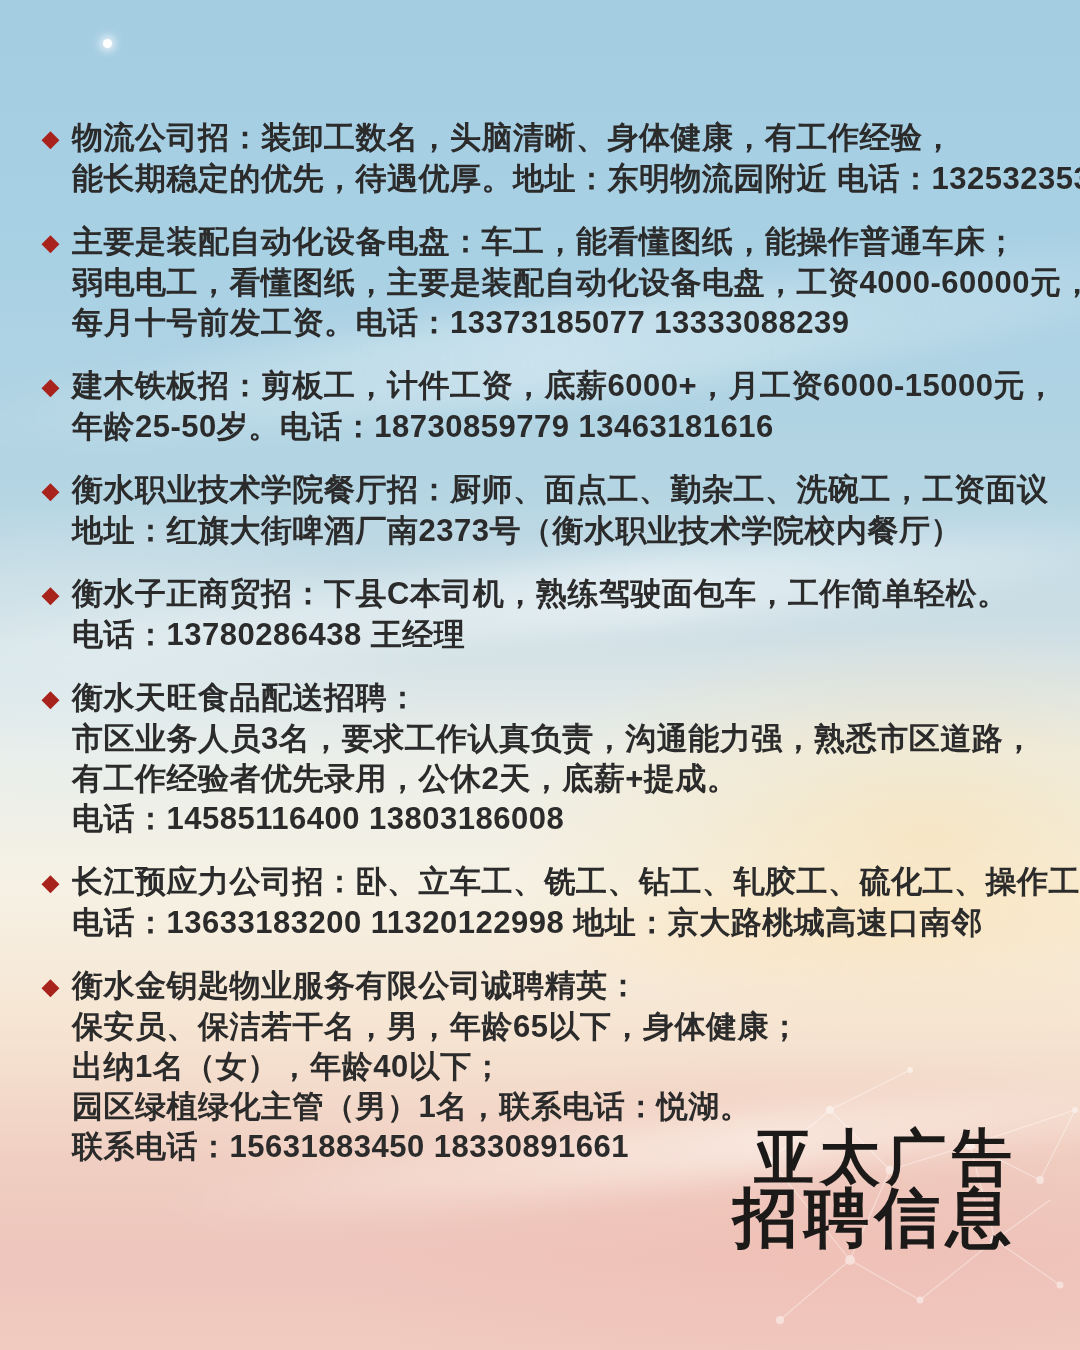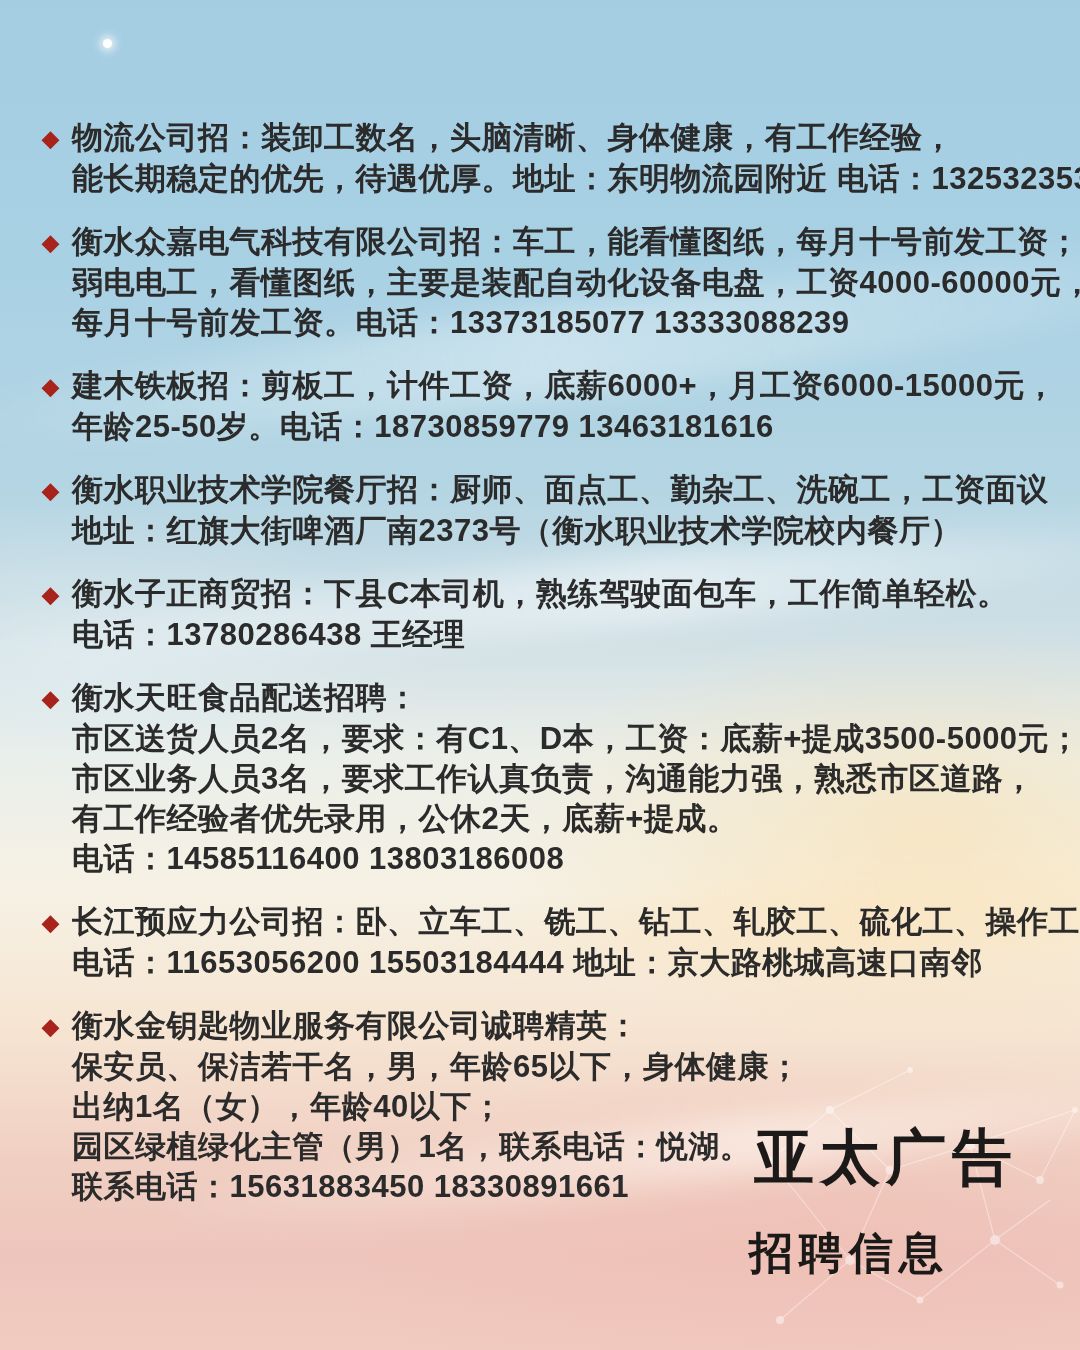--- a/index.html
+++ b/index.html
@@ -55,21 +55,21 @@
   .line.cont { padding-left: 30px; }
   .bullet {
     display: inline-block; width: 30px;
     color: #a8231c; font-size: 22px; vertical-align: 2px;
   }
 
   
   .signature { position: absolute; color: #1c1a19;
     font-family: "DejaVu Serif", serif; font-weight: 700; }
   .sig-1 { left: 754px; top: 1118px; font-size: 60px; letter-spacing: 6px; }
-  .sig-2 { left: 733px; top: 1224px; font-size: 44px; letter-spacing: 6px; margin-left: 16px; }
+  .sig-2 { left: 733px; top: 1174px; font-size: 65px; letter-spacing: 6px; }
 </style>
 </head>
 <body>
 
 <div class="bg"></div>
 <div class="streak streak-1"></div>
 <div class="streak streak-2"></div>
 <div class="streak streak-4"></div>
 <div class="streak streak-3"></div>
 <div class="sparkle"></div>
@@ -100,21 +100,21 @@
 </svg>
 
 <div class="content">
 
   <div class="job-block">
     <div class="line"><span class="bullet">◆</span><span>物流公司招：装卸工数名，头脑清晰、身体健康，有工作经验，</span></div>
     <div class="line cont">能长期稳定的优先，待遇优厚。地址：东明物流园附近 电话：13253235333</div>
   </div>
 
   <div class="job-block">
-    <div class="line"><span class="bullet">◆</span><span>衡水众嘉电气科技有限公司招：车工，能看懂图纸，每月十号前发工资；</span></div>
+    <div class="line"><span class="bullet">◆</span><span>主要是装配自动化设备电盘：车工，能看懂图纸，能操作普通车床；</span></div>
     <div class="line cont">弱电电工，看懂图纸，主要是装配自动化设备电盘，工资4000-60000元，</div>
     <div class="line cont">每月十号前发工资。电话：13373185077  13333088239</div>
   </div>
 
   <div class="job-block">
     <div class="line"><span class="bullet">◆</span><span>建木铁板招：剪板工，计件工资，底薪6000+，月工资6000-15000元，</span></div>
     <div class="line cont">年龄25-50岁。电话：18730859779  13463181616</div>
   </div>
 
   <div class="job-block">
@@ -122,29 +122,28 @@
     <div class="line cont">地址：红旗大街啤酒厂南2373号（衡水职业技术学院校内餐厅）</div>
   </div>
 
   <div class="job-block">
     <div class="line"><span class="bullet">◆</span><span>衡水子正商贸招：下县C本司机，熟练驾驶面包车，工作简单轻松。</span></div>
     <div class="line cont">电话：13780286438 王经理</div>
   </div>
 
   <div class="job-block">
     <div class="line"><span class="bullet">◆</span><span>衡水天旺食品配送招聘：</span></div>
-    <div class="line cont">市区送货人员2名，要求：有C1、D本，工资：底薪+提成3500-5000元；</div>
     <div class="line cont">市区业务人员3名，要求工作认真负责，沟通能力强，熟悉市区道路，</div>
     <div class="line cont">有工作经验者优先录用，公休2天，底薪+提成。</div>
     <div class="line cont">电话：14585116400  13803186008</div>
   </div>
 
   <div class="job-block">
     <div class="line"><span class="bullet">◆</span><span>长江预应力公司招：卧、立车工、铣工、钻工、轧胶工、硫化工、操作工，</span></div>
-    <div class="line cont">电话：11653056200  15503184444  地址：京大路桃城高速口南邻</div>
+    <div class="line cont">电话：13633183200  11320122998  地址：京大路桃城高速口南邻</div>
   </div>
 
   <div class="job-block">
     <div class="line"><span class="bullet">◆</span><span>衡水金钥匙物业服务有限公司诚聘精英：</span></div>
     <div class="line cont">保安员、保洁若干名，男，年龄65以下，身体健康；</div>
     <div class="line cont">出纳1名（女），年龄40以下；</div>
     <div class="line cont">园区绿植绿化主管（男）1名，联系电话：悦湖。</div>
     <div class="line cont">联系电话：15631883450 18330891661</div>
   </div>
 

